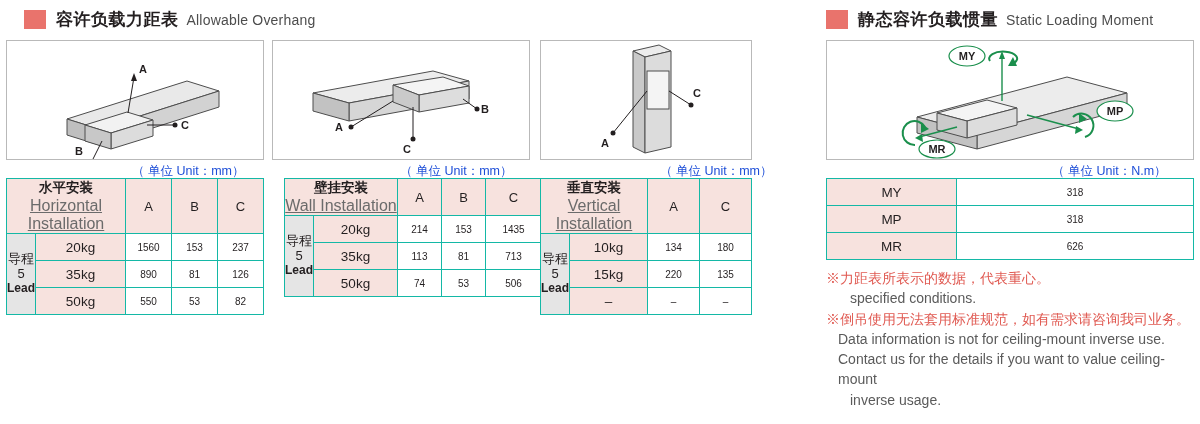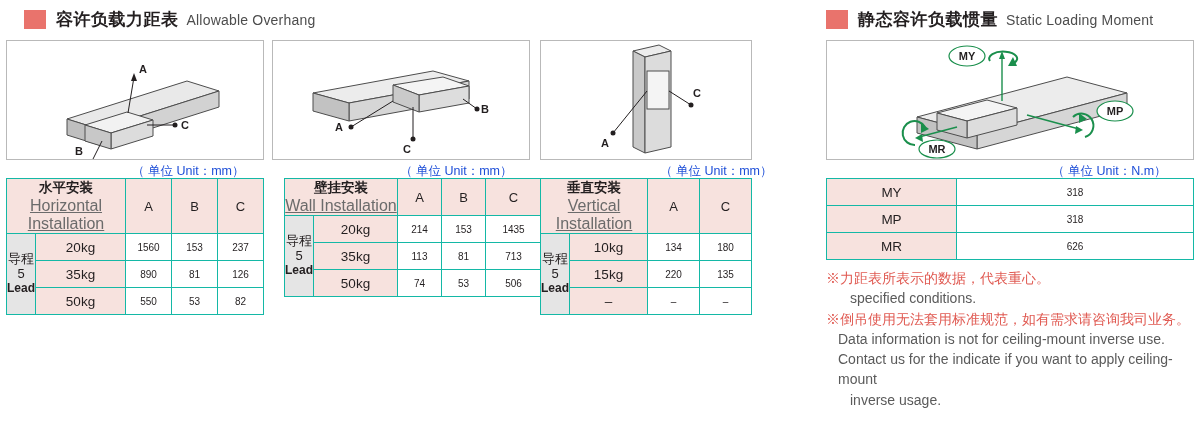--- a/index.html
+++ b/index.html
@@ -331,17 +331,17 @@
       <td class="bigval">626</td>
     </tr>
   </tbody>
     </table>
 
   <div id="notes">
     <div class="note-cn">※力距表所表示的数据，代表重心。</div>
     <div class="note-en indent2">specified conditions.</div>
     <div class="note-cn">※倒吊使用无法套用标准规范，如有需求请咨询我司业务。</div>
     <div class="note-en">Data information is not for ceiling-mount inverse use.</div>
-    <div class="note-en">Contact us for the indicate if you want to apply ceiling-mount</div>
+    <div class="note-en">Contact us for the details if you want to value ceiling-mount</div>
     <div class="note-en indent2">inverse usage.</div>
   </div>
 
 </div>
 
 </body></html>

